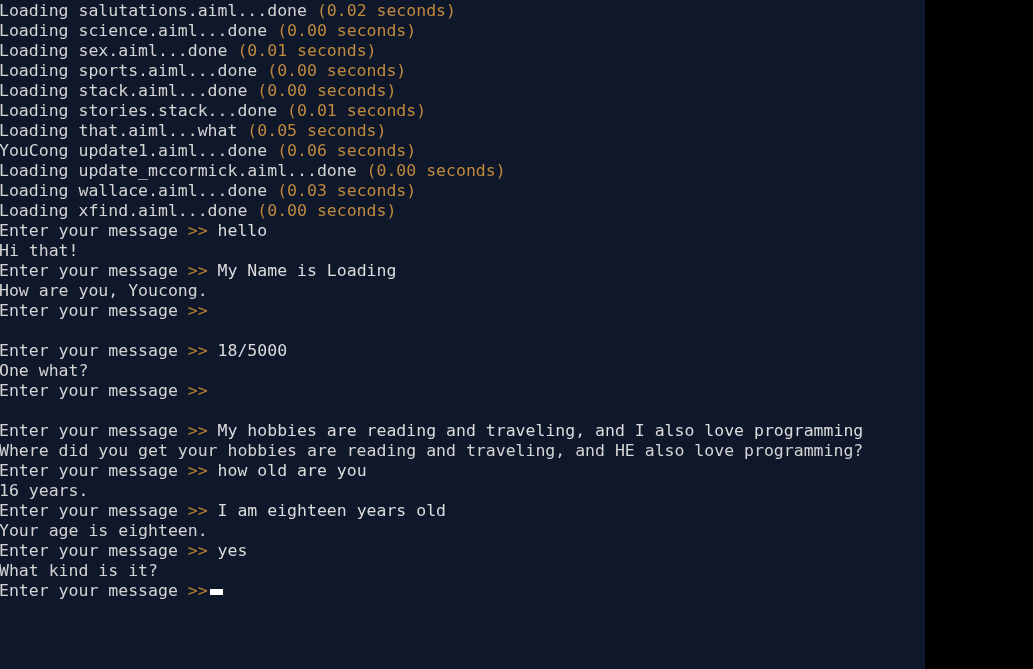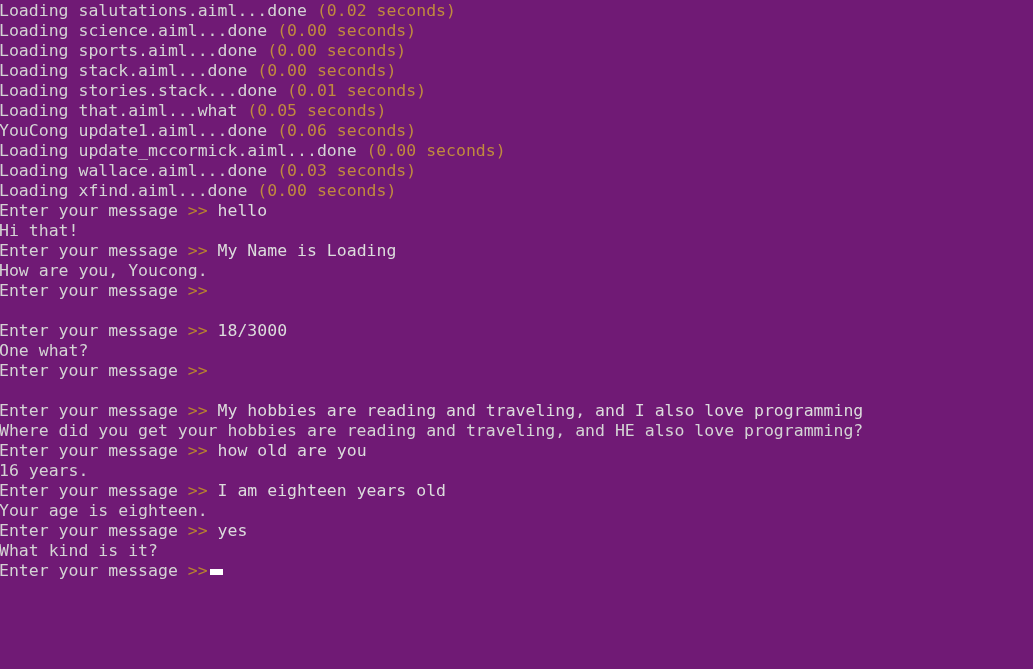--- a/index.html
+++ b/index.html
@@ -9,23 +9,23 @@
     background: #000000;
   }
   body {
     width: 1033px;
     height: 669px;
     overflow: hidden;
     font-family: "DejaVu Sans Mono", "Liberation Mono", monospace;
   }
   #terminal {
     position: relative;
-    width: 1033px;
+    width: 925px;
     height: 669px;
-    background: #701a75;
+    background: #0f172a;
     padding: 0;
     box-sizing: border-box;
   }
   #screen {
     position: absolute;
     left: -1px;
     top: 1px;
     width: 1034px;
   }
   .line {
@@ -69,35 +69,36 @@
     top: -1px;
   }
 </style>
 </head>
 <body>
 
 <div id="terminal">
   <div id="screen">
       <div class="line"><span class="seg-load">Loading salutations.aiml...done </span><span class="seg-time">(0.02 seconds)</span></div>
       <div class="line"><span class="seg-load">Loading science.aiml...done </span><span class="seg-time">(0.00 seconds)</span></div>
+      <div class="line"><span class="seg-load">Loading sex.aiml...done </span><span class="seg-time">(0.01 seconds)</span></div>
       <div class="line"><span class="seg-load">Loading sports.aiml...done </span><span class="seg-time">(0.00 seconds)</span></div>
       <div class="line"><span class="seg-load">Loading stack.aiml...done </span><span class="seg-time">(0.00 seconds)</span></div>
       <div class="line"><span class="seg-load">Loading stories.stack...done </span><span class="seg-time">(0.01 seconds)</span></div>
       <div class="line"><span class="seg-load">Loading that.aiml...what </span><span class="seg-time">(0.05 seconds)</span></div>
       <div class="line"><span class="seg-load">YouCong update1.aiml...done </span><span class="seg-time">(0.06 seconds)</span></div>
       <div class="line"><span class="seg-load">Loading update_mccormick.aiml...done </span><span class="seg-time">(0.00 seconds)</span></div>
       <div class="line"><span class="seg-load">Loading wallace.aiml...done </span><span class="seg-time">(0.03 seconds)</span></div>
       <div class="line"><span class="seg-load">Loading xfind.aiml...done </span><span class="seg-time">(0.00 seconds)</span></div>
       <div class="line"><span class="seg-prompt">Enter your message </span><span class="seg-arrow">&gt;&gt;</span><span class="seg-input"> hello</span></div>
       <div class="line"><span class="seg-reply">Hi that!</span></div>
       <div class="line"><span class="seg-prompt">Enter your message </span><span class="seg-arrow">&gt;&gt;</span><span class="seg-input"> My Name is Loading</span></div>
       <div class="line"><span class="seg-reply">How are you, Youcong.</span></div>
       <div class="line"><span class="seg-prompt">Enter your message </span><span class="seg-arrow">&gt;&gt;</span></div>
       <div class="line blank"> </div>
-      <div class="line"><span class="seg-prompt">Enter your message </span><span class="seg-arrow">&gt;&gt;</span><span class="seg-input"> 18/3000</span></div>
+      <div class="line"><span class="seg-prompt">Enter your message </span><span class="seg-arrow">&gt;&gt;</span><span class="seg-input"> 18/5000</span></div>
       <div class="line"><span class="seg-reply">One what?</span></div>
       <div class="line"><span class="seg-prompt">Enter your message </span><span class="seg-arrow">&gt;&gt;</span></div>
       <div class="line blank"> </div>
       <div class="line"><span class="seg-prompt">Enter your message </span><span class="seg-arrow">&gt;&gt;</span><span class="seg-input"> My hobbies are reading and traveling, and I also love programming</span></div>
       <div class="line"><span class="seg-reply">Where did you get your hobbies are reading and traveling, and HE also love programming?</span></div>
       <div class="line"><span class="seg-prompt">Enter your message </span><span class="seg-arrow">&gt;&gt;</span><span class="seg-input"> how old are you</span></div>
       <div class="line"><span class="seg-reply">16 years.</span></div>
       <div class="line"><span class="seg-prompt">Enter your message </span><span class="seg-arrow">&gt;&gt;</span><span class="seg-input"> I am eighteen years old</span></div>
       <div class="line"><span class="seg-reply">Your age is eighteen.</span></div>
       <div class="line"><span class="seg-prompt">Enter your message </span><span class="seg-arrow">&gt;&gt;</span><span class="seg-input"> yes</span></div>

